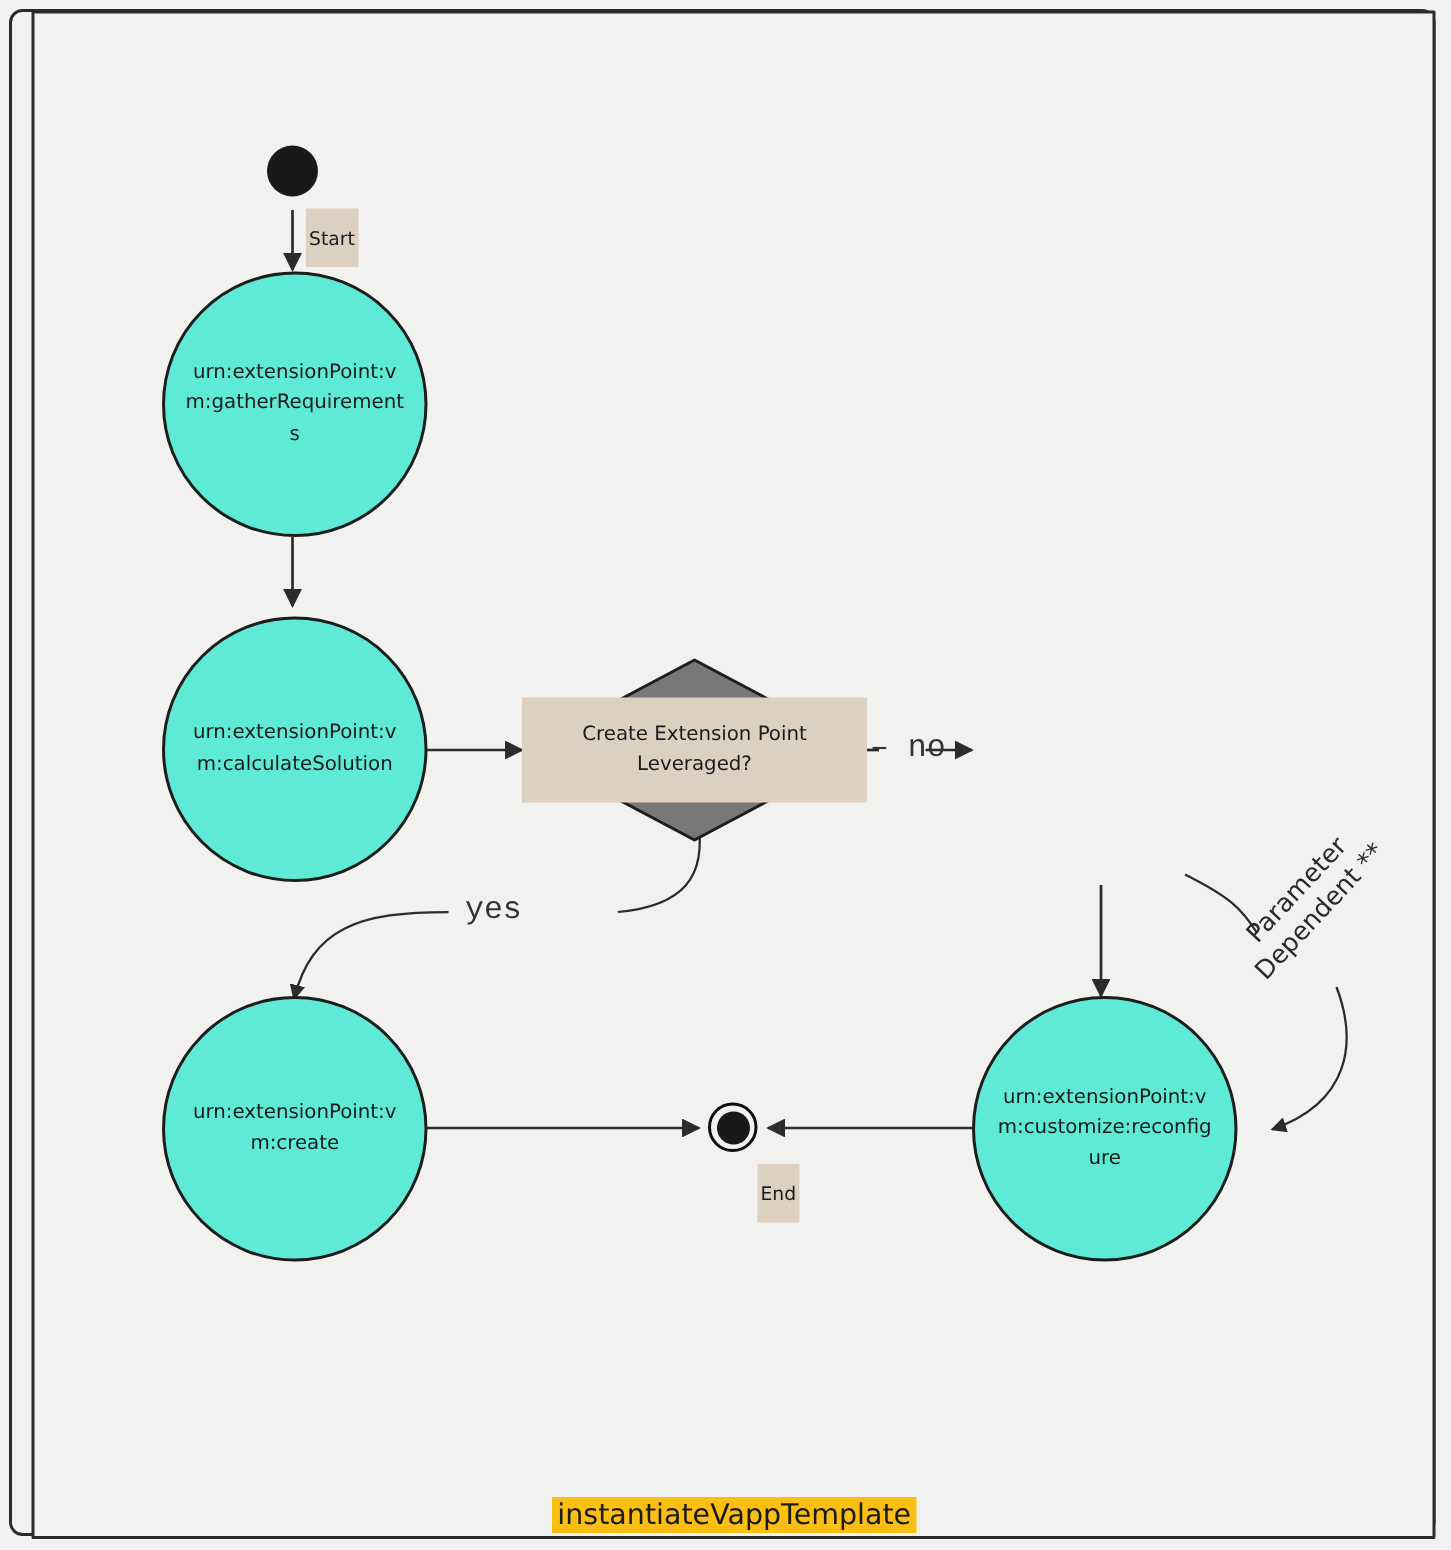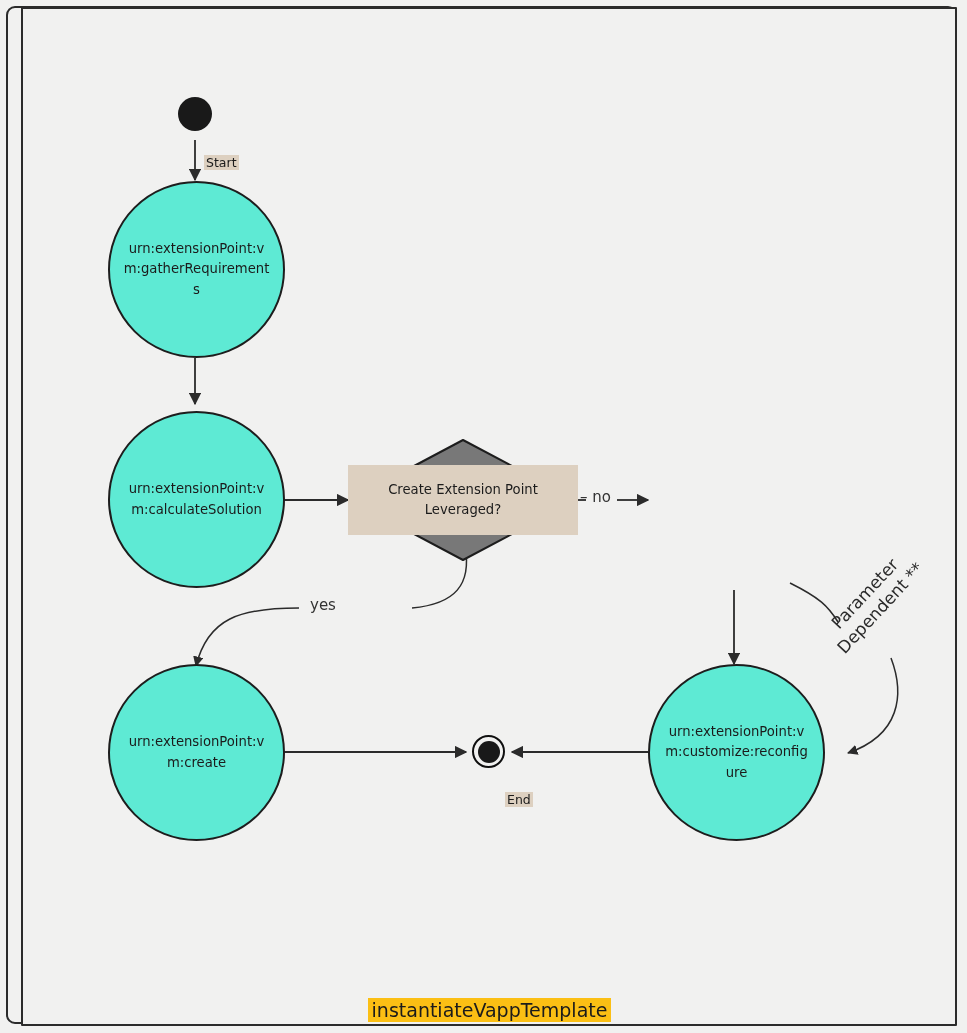--- a/index.html
+++ b/index.html
@@ -113,27 +113,27 @@
   
   .edge-label {
     position: absolute;
     font-size: 13.5px;
     color: #1b1b1b;
     font-family: "DejaVu Sans", sans-serif;
     white-space: nowrap;
   }
   .edge-label.tan {
     background: #ddd0c0;
-    padding: 0px 2px;
+    padding: 12px 2px;
     font-size: 12.5px;
-    margin-top: 16px;
   }
   .edge-label.plain {
-    font-size: 15px;
+    font-size: 21px;
     color: #333;
+    font-family: Liberation Mono, monospace;
   }
   .rot-label {
     position: absolute;
     font-size: 17px;
     color: #2a2a2a;
     font-family: "DejaVu Sans", sans-serif;
     line-height: 1.25;
     text-align: center;
     transform-origin: 50% 50%;
     transform: rotate(-47deg);

